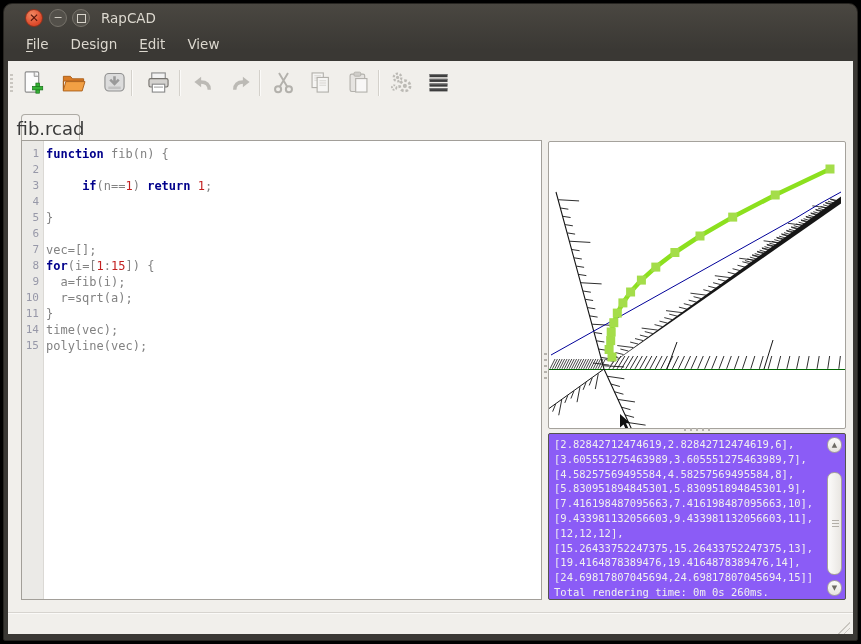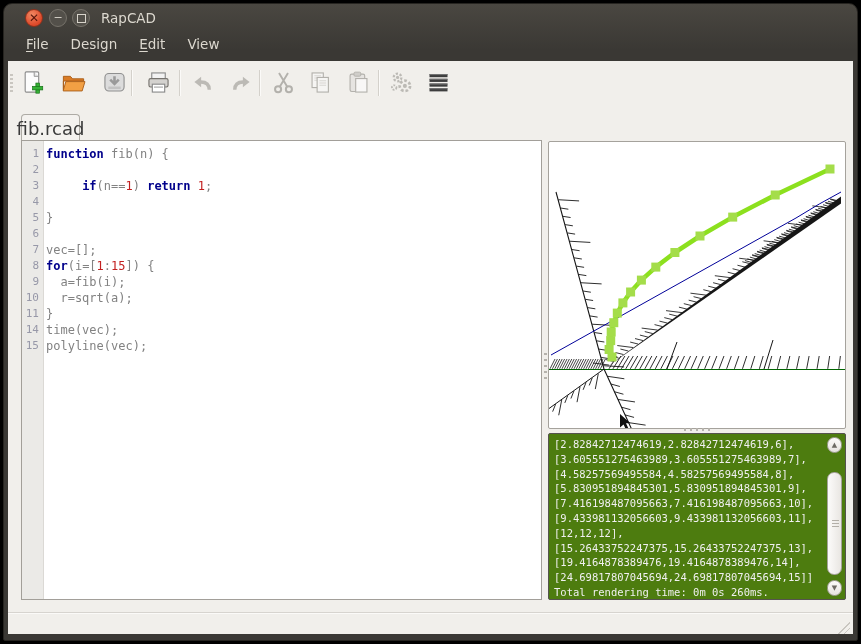--- a/index.html
+++ b/index.html
@@ -56,21 +56,21 @@
   
   .vgrip{position:absolute;left:536px;top:292px;width:3px;height:30px;
          background:repeating-linear-gradient(#b5b2ac 0 2px,transparent 2px 6px);}
   .hgrip{position:absolute;left:676px;top:367px;width:28px;height:3px;
          background:repeating-linear-gradient(90deg,#b5b2ac 0 2px,transparent 2px 6px);}
   
   .view3d{position:absolute;left:540px;top:80px;width:298px;height:288px;background:#fff;
           border:1px solid #a5a29c;box-sizing:border-box;border-radius:2px;}
   .view3d svg{display:block;}
   
-  .console{position:absolute;left:540px;top:372px;width:298px;height:167px;background:#4d7c0f;
+  .console{position:absolute;left:540px;top:372px;width:298px;height:167px;background:#8b5cf6;
            border:1px solid #55534e;box-sizing:border-box;border-radius:2px;overflow:hidden;}
   #console-lines{position:absolute;left:5px;top:3px;color:#f0f0f0;white-space:pre;
                  font-family:"DejaVu Sans Mono",monospace;font-size:10.5px;line-height:14.8px;}
   .scrollbar{position:absolute;right:3px;top:3px;width:15px;bottom:3px;}
   .sb-btn{position:absolute;left:0;width:15px;height:16px;border-radius:8px;box-sizing:border-box;
           background:linear-gradient(#fcfbfa,#e7e4e0);border:1px solid #a6a29b;color:#6d6a64;
           font-size:7px;display:flex;align-items:center;justify-content:center;}
   .sb-up{top:0;}.sb-down{bottom:0;}
   .sb-thumb{position:absolute;left:0;top:35px;width:15px;height:103px;border-radius:7px;
             box-sizing:border-box;background:linear-gradient(90deg,#fcfbfa,#e9e6e2);

